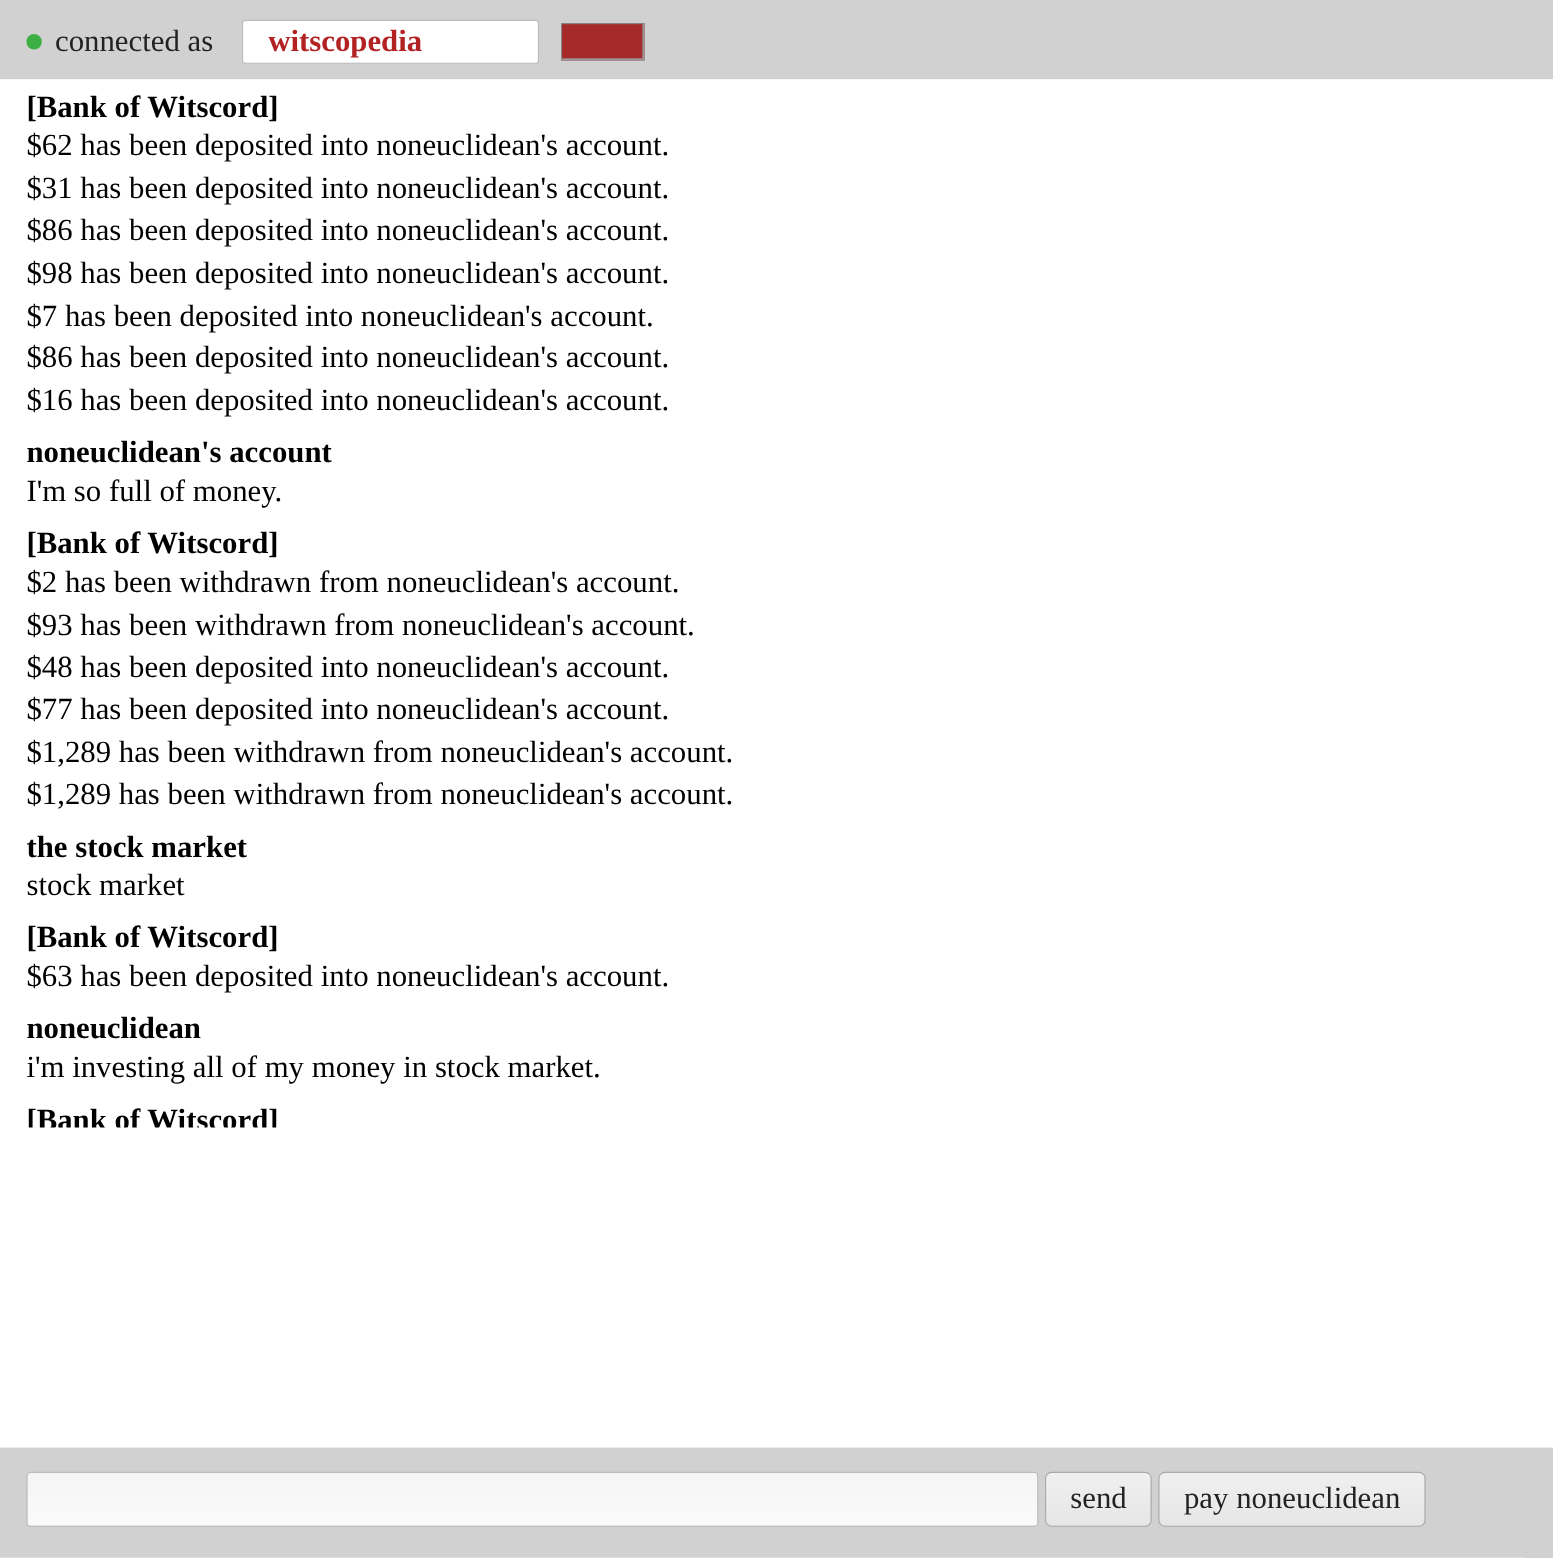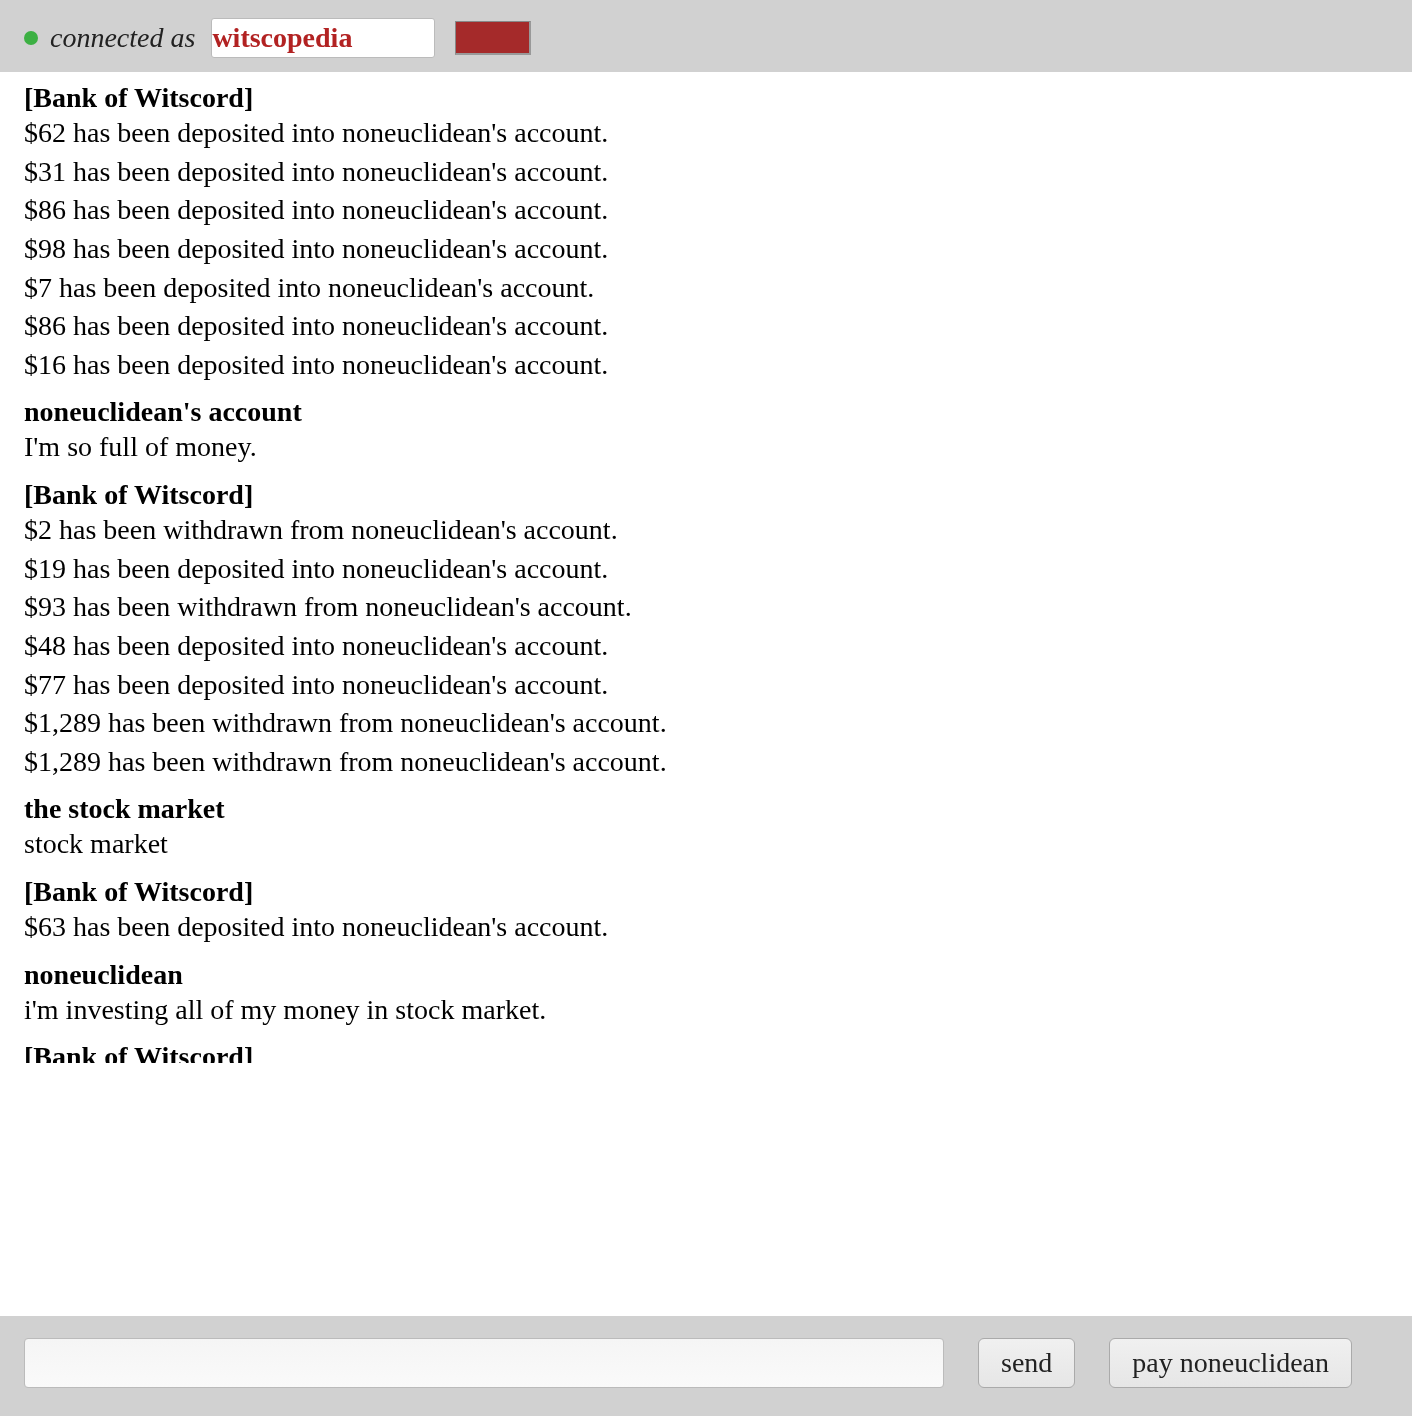--- a/index.html
+++ b/index.html
@@ -21,34 +21,33 @@
       gap: 6px;
     }
     .status-dot {
       width: 14px;
       height: 14px;
       border-radius: 50%;
       background: #3cb043;
       margin-right: 6px;
     }
     .connected-label {
-      font-style: italic;
       color: #222;
-      margin-right: 10px;
+      margin-right: 20px;
     }
     .username-input {
       font-family: Georgia, 'Times New Roman', serif;
       font-size: 28px;
       font-weight: bold;
       color: #b22222;
       background: #fff;
       border: 1px solid #bbb;
       border-radius: 3px;
-      padding: 2px 0;
-      width: 224px;
+      padding: 2px 23px;
+      width: 270px;
       height: 40px;
     }
     .red-box {
       background: #a52a2a;
       border: 1px solid #888;
       border-bottom: 2px solid #999;
       border-right: 2px solid #999;
       width: 76px;
       height: 34px;
       margin-left: 14px;
@@ -70,21 +69,21 @@
     }
     .msg-line {
       color: #000000;
       line-height: 1.38;
     }
     .footer {
       background: #d1d1d1;
       padding: 22px 24px 28px 24px;
       display: flex;
       align-items: center;
-      gap: 34px;
+      gap: 6px;
     }
     .msg-input {
       flex: 0 0 auto;
       width: 920px;
       height: 50px;
       font-family: Georgia, serif;
       font-size: 26px;
       background: linear-gradient(#f5f5f5, #fafafa);
       border: 1px solid #bbb;
       border-radius: 4px;
@@ -129,21 +128,20 @@
       <div class="msg-line">$86 has been deposited into noneuclidean's account.</div>
       <div class="msg-line">$16 has been deposited into noneuclidean's account.</div>
     </div>
     <div class="message-group">
       <div class="sender">noneuclidean's account</div>
       <div class="msg-line">I'm so full of money.</div>
     </div>
     <div class="message-group">
       <div class="sender">[Bank of Witscord]</div>
       <div class="msg-line">$2 has been withdrawn from noneuclidean's account.</div>
-      <div class="msg-line">$19 has been deposited into noneuclidean's account.</div>
       <div class="msg-line">$93 has been withdrawn from noneuclidean's account.</div>
       <div class="msg-line">$48 has been deposited into noneuclidean's account.</div>
       <div class="msg-line">$77 has been deposited into noneuclidean's account.</div>
       <div class="msg-line">$1,289 has been withdrawn from noneuclidean's account.</div>
       <div class="msg-line">$1,289 has been withdrawn from noneuclidean's account.</div>
     </div>
     <div class="message-group">
       <div class="sender">the stock market</div>
       <div class="msg-line">stock market</div>
     </div>

